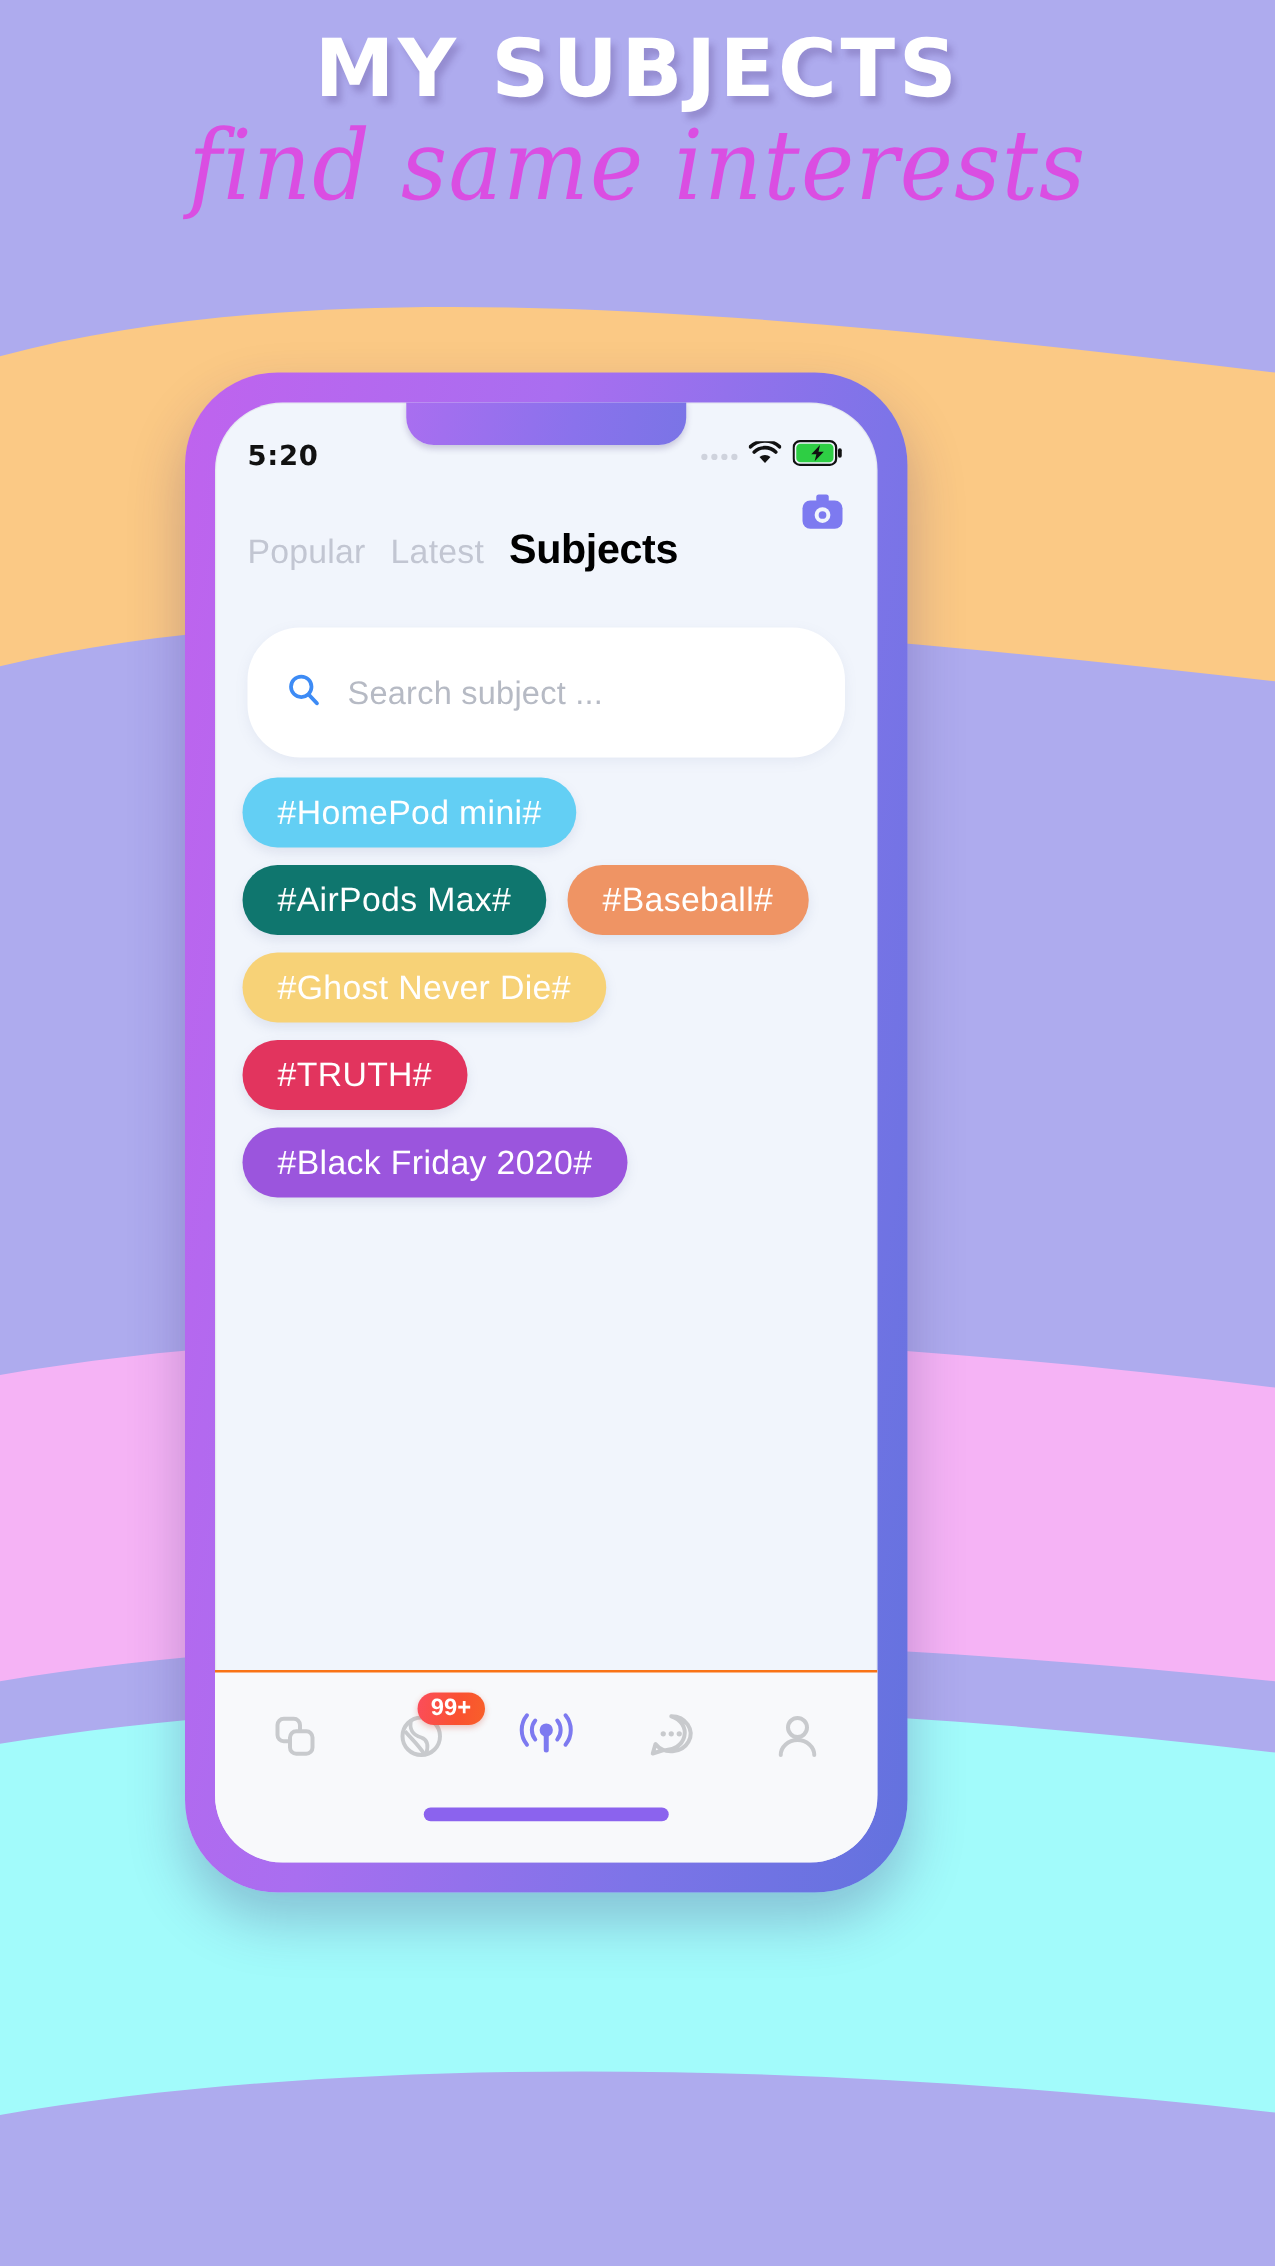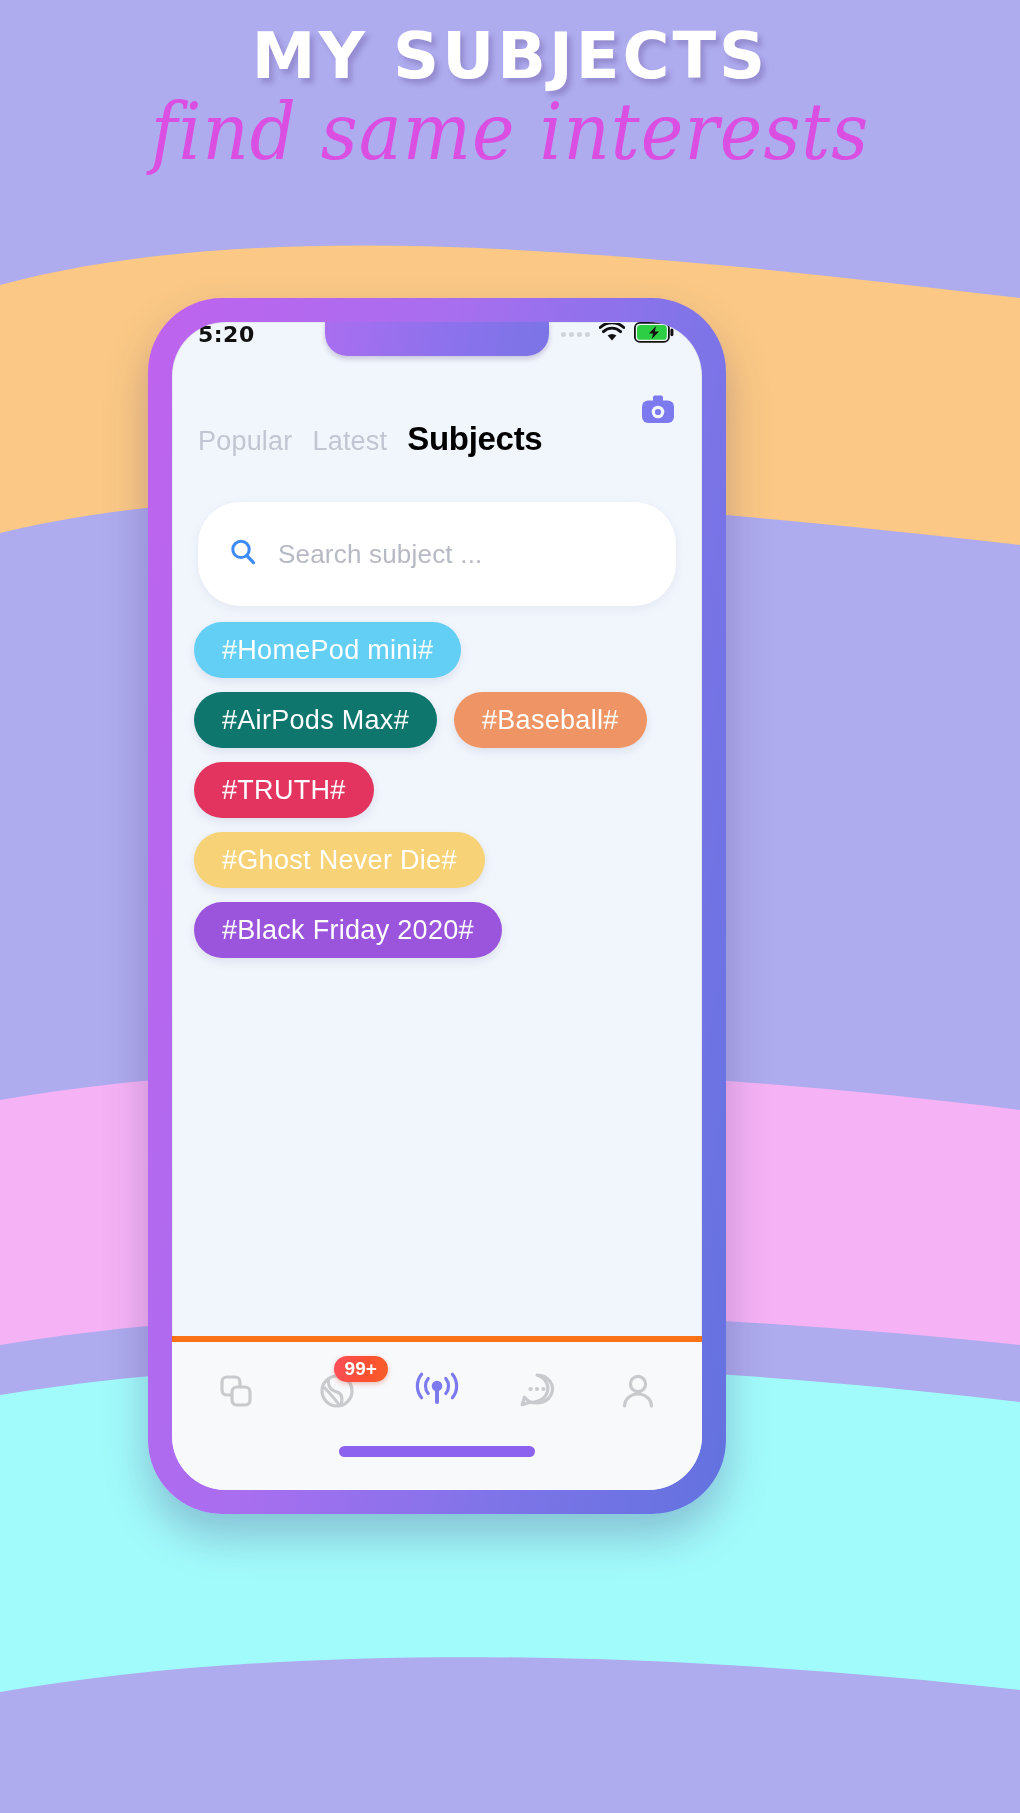--- a/index.html
+++ b/index.html
@@ -66,21 +66,21 @@
     top:-2px; width:224px; height:36px;
     background:linear-gradient(100deg,#a96ef0 0%, #8a72ec 60%, #7a74e6 100%);
     border-bottom-left-radius:22px; border-bottom-right-radius:22px;
     z-index:40;
     box-shadow:0 3px 5px rgba(60,40,110,.22);
   }
 
   
   .statusbar{
     position:relative; height:56px;
-    display:flex; align-items:flex-start; justify-content:space-between;
+    display:flex; align-items:flex-end; justify-content:space-between;
     padding:0 28px 0 26px;
     z-index:30;
   }
   .status-time{
     font-family:"DejaVu Sans", sans-serif;
     font-size:22px; font-weight:bold; color:#111; letter-spacing:.5px;
   }
   .status-right{ display:flex; align-items:center; gap:9px; }
   .sig-dots{ display:flex; gap:3px; align-items:center; }
   .sig-dots i{ display:block; width:5px; height:5px; border-radius:50%; background:#cfd3dd; }
@@ -124,21 +124,21 @@
     box-shadow:0 4px 9px rgba(120,130,170,.16);
   }
 
   
   .content-fill{ flex:1; }
 
   
   .screen-inner{ display:flex; flex-direction:column; height:100%; }
   .bottomnav{
     height:108px; background:#f8f9fb;
-    border-top:6px solid #f97316;
+    border-top:2px solid #f97316;
     display:flex; align-items:center; justify-content:space-around;
     padding:0 14px;
     position:relative;
   }
   .navitem{ position:relative; width:66px; height:66px; display:flex; align-items:center; justify-content:center; }
   .badge{
     position:absolute; top:-4px; left:30px;
     background:linear-gradient(100deg,#fb4d5c,#fa5130 60%,#f8602a);
     color:#fff; font-size:19px; font-weight:bold;
     border-radius:16px; padding:3px 11px 4px 11px;
@@ -230,24 +230,24 @@
 
       <div class="tags">
         <div class="tag-row">
           <span class="tag" style="background:#63cff4">#HomePod mini#</span>
         </div>
         <div class="tag-row">
           <span class="tag" style="background:#0f766e">#AirPods Max#</span>
           <span class="tag" style="background:#ef9464">#Baseball#</span>
         </div>
         <div class="tag-row">
+          <span class="tag" style="background:#f7d277">#Ghost Never Die#</span>
+        </div>
+        <div class="tag-row">
           <span class="tag" style="background:#e2345e">#TRUTH#</span>
-        </div>
-        <div class="tag-row">
-          <span class="tag" style="background:#f7d277">#Ghost Never Die#</span>
         </div>
         <div class="tag-row">
           <span class="tag" style="background:#9b55dd">#Black Friday 2020#</span>
         </div>
       </div>
 
       <div class="content-fill"></div>
 
       <div class="bottomnav">
 

